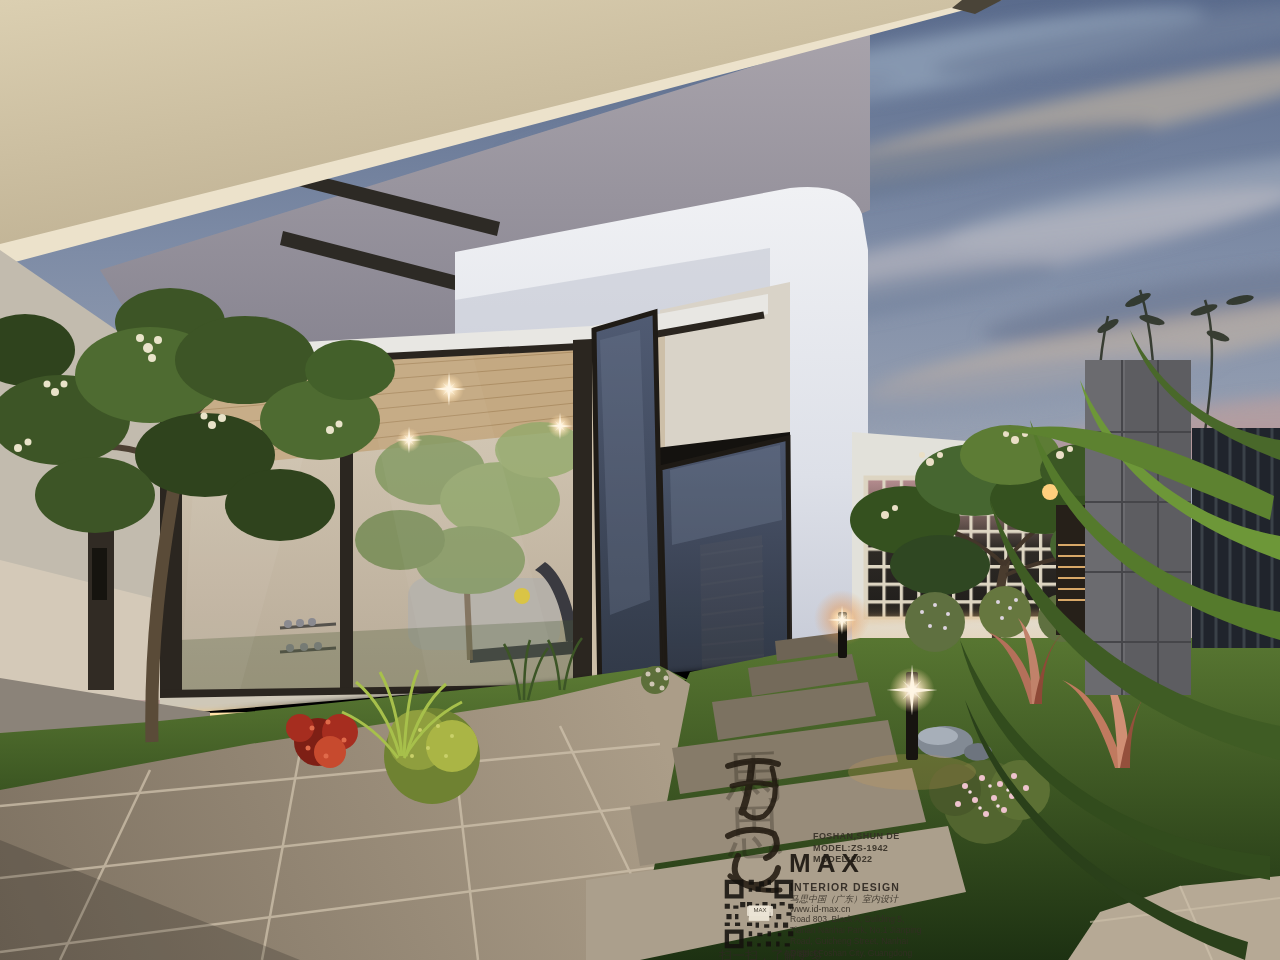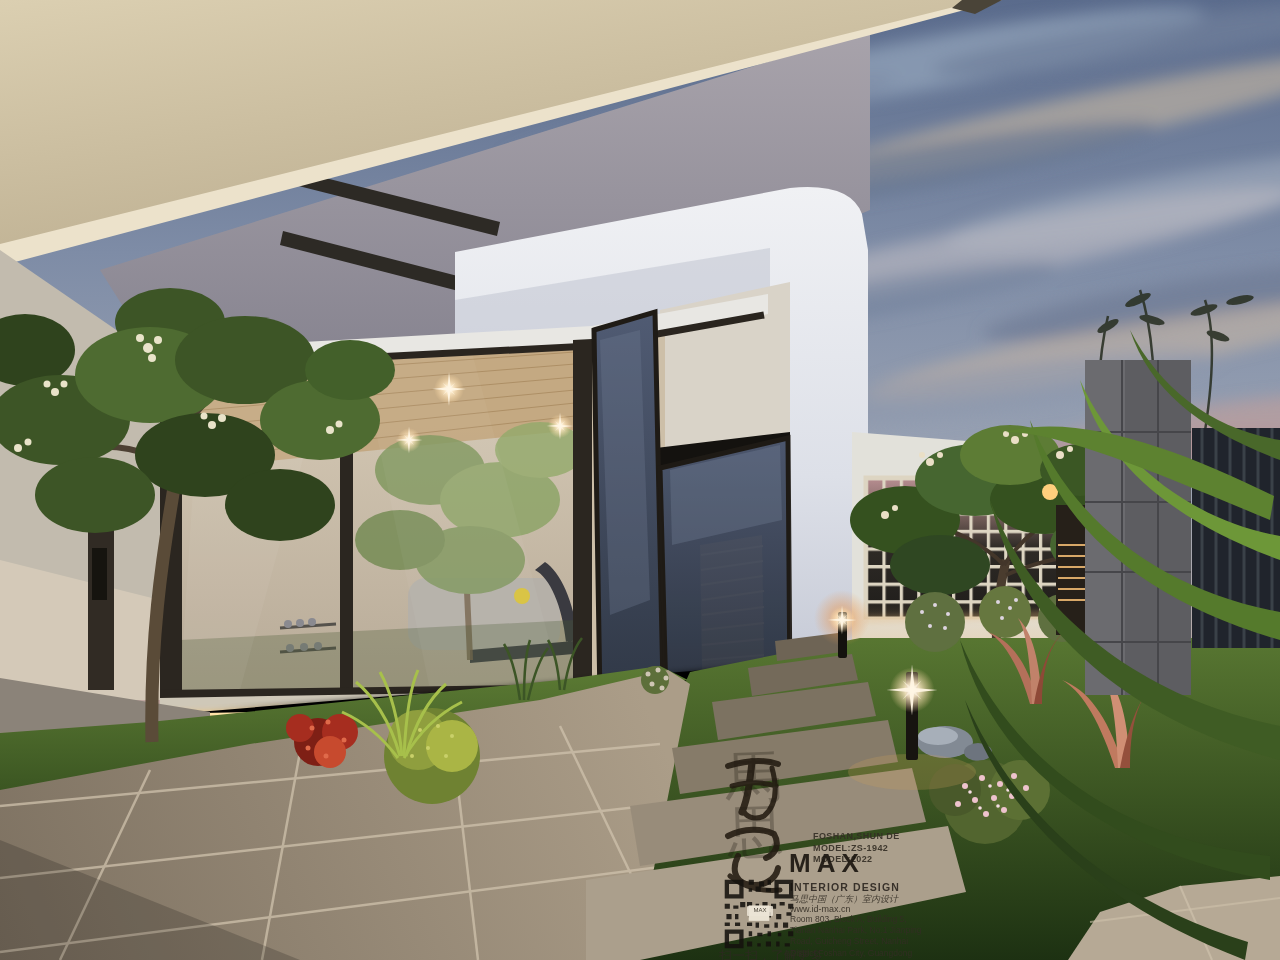--- a/index.html
+++ b/index.html
@@ -538,21 +538,21 @@
 <div class="wm wm-info1">
   <div>FOSHAN,SHUN DE</div>
   <div>MODEL:ZS-1942</div>
   <div>MODEL:2022</div>
 </div>
 <div class="wm wm-max">MAX</div>
 <div class="wm wm-sub">INTERIOR DESIGN</div>
 <div class="wm wm-cn">马思中国（广东）室内设计</div>
 <div class="wm wm-web">www.id-max.cn</div>
 <div class="wm wm-addr">
-  <div>Room 803, Block A, Building 5,</div>
+  <div>Road 803, Block A, Building 5,</div>
   <div>Tianan Nanhai Park, No.1 Jianping</div>
   <div>Road, Guicheng Street, Nanhai</div>
   <div>District,Foshan City, Guangdong</div>
   <div>Province, China</div>
 </div>
 <svg class="wm wm-qr" viewBox="0 0 42 42">
   <g fill="#15120e" opacity=".88">
     <path d="M1 1 h11 v11 h-11 z M3.5 3.5 h6 v6 h-6 z" fill-rule="evenodd"></path>
     <path d="M30 1 h11 v11 h-11 z M32.5 3.5 h6 v6 h-6 z" fill-rule="evenodd"></path>
     <path d="M1 30 h11 v11 h-11 z M3.5 32.5 h6 v6 h-6 z" fill-rule="evenodd"></path>

